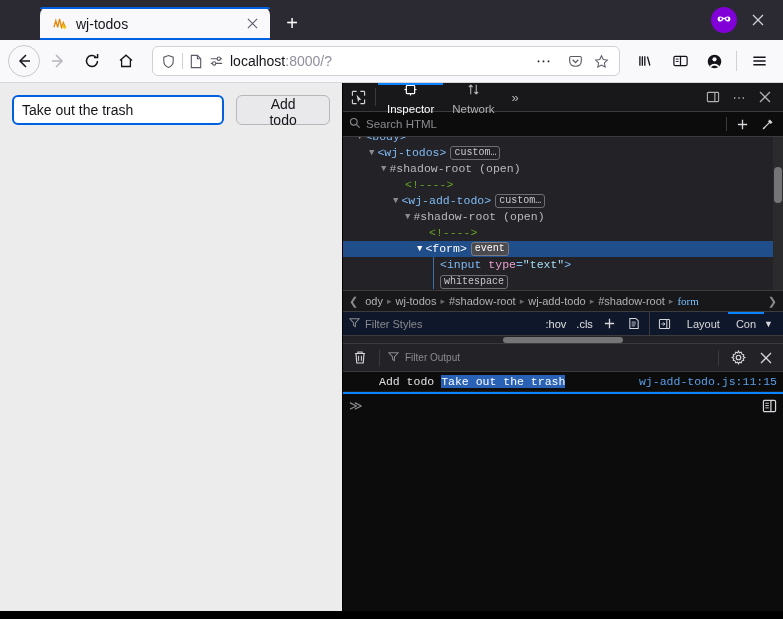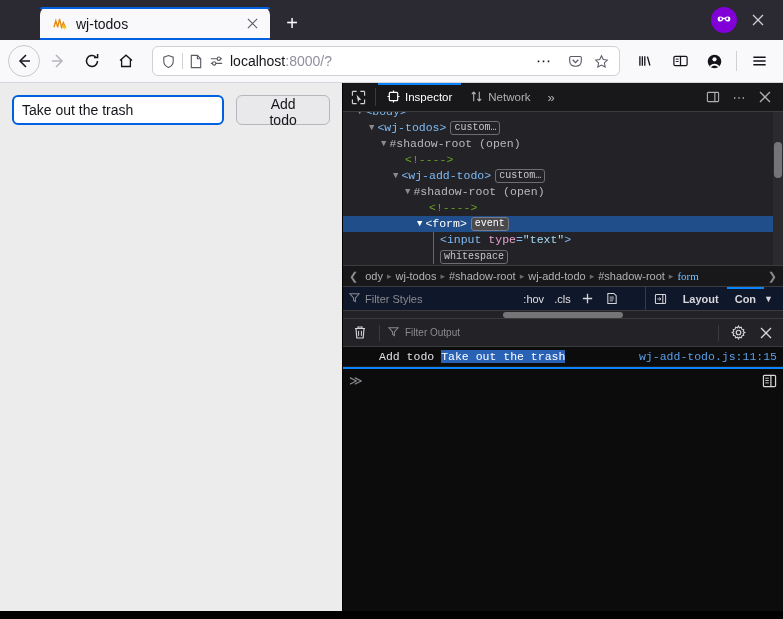--- a/index.html
+++ b/index.html
@@ -139,20 +139,21 @@
   .dt-picker {
     width: 30px; display: flex; align-items: center; justify-content: center;
     color: #d7d7db;
   }
   .dt-vsep { width: 1px; background: #3b3b3d; margin: 5px 2px; }
   .dt-tabs { display: flex; align-items: stretch; flex: 1; }
   .dt-tab {
     display: flex; align-items: center; gap: 5px;
     padding: 0 9px; font-size: 11.5px; color: #b1b1b3;
     position: relative;
+    flex-direction: column;
   }
   .dt-tab.active { color: #ffffff; }
   .dt-tab.active::before {
     content: ""; position: absolute; left: 0; right: 0; top: 0; height: 2px;
     background: #0a84ff;
   }
   .dt-chev { display: flex; align-items: center; padding: 0 8px; color: #b1b1b3; font-size: 13px; }
   .dt-right { display: flex; align-items: center; gap: 2px; padding-right: 6px; }
   .dt-iconbtn {
     width: 24px; height: 28px; display: flex; align-items: center; justify-content: center;
@@ -204,21 +205,21 @@
 
   .stylesbar {
     height: 24px; background: #0f172a; border-bottom: 1px solid #3b3b3d;
     display: flex; align-items: center; padding: 0 6px; gap: 6px;
     font-size: 11px; color: #b1b1b3;
   }
   .sb-filter { flex: 1; display: flex; align-items: center; gap: 5px; color: #8a8a8f; }
   .sb-link { font-size: 11px; color: #e0e0e3; padding: 0 2px; }
   .sb-ico { width: 18px; display: flex; align-items: center; justify-content: center; color: #d7d7db; }
   .sb-right {
-    display: flex; align-items: stretch; height: 24px; border-left: 1px solid #3b3b3d; margin-left: 18px; font-weight: bold;
+    display: flex; align-items: stretch; height: 24px; border-left: 1px solid #3b3b3d; margin-left: 0;
   }
   .sb-tab { display: flex; align-items: center; padding: 0 8px; font-size: 11px; color: #d7d7db; position: relative; }
   .sb-tab.active::before {
     content: ""; position: absolute; left: 0; right: 0; top: 0; height: 2px; background: #0a84ff;
   }
   .sb-caret { display: flex; align-items: center; padding-right: 4px; color: #d7d7db; font-size: 9px; }
 
   .styles-gap { height: 8px; background: #232327; border-bottom: 1px solid #3b3b3d; position: relative; }
   .styles-gap .hthumb { position: absolute; left: 160px; width: 120px; top: 1px; height: 6px; background: #757578; border-radius: 3px; }
 
@@ -430,20 +431,41 @@
           </div>
           <div class="dt-iconbtn">⋯</div>
           <div class="dt-iconbtn">
             <svg width="12" height="12" viewBox="0 0 12 12">
                 <path d="M1 1 L11 11 M11 1 L1 11" stroke="#b1b1b3" stroke-width="1.3" fill="none"></path>
               </svg>
           </div>
         </div>
       </div>
 
+      <div class="dt-search">
+        <span>
+          <svg width="12" height="12" viewBox="0 0 13 13">
+              <circle cx="5.2" cy="5.2" r="3.6" fill="none" stroke="#8a8a8f" stroke-width="1.2"></circle>
+              <path d="M8 8 L11.5 11.5" stroke="#8a8a8f" stroke-width="1.2"></path>
+            </svg>
+        </span>
+        <span class="dt-search-input">Search HTML</span>
+        <span class="dt-search-sep"></span>
+        <span class="dt-iconbtn" style="width:20px;height:18px;">
+          <svg width="13" height="13" viewBox="0 0 14 14">
+              <path d="M7 2 V12 M2 7 H12" stroke="#d7d7db" stroke-width="1.4"></path>
+            </svg>
+        </span>
+        <span class="dt-iconbtn" style="width:20px;height:18px;">
+          <svg width="13" height="13" viewBox="0 0 14 14">
+              <path d="M9 2 L12 5 M10.5 3.5 L5 9 L3 11.5 L2.5 11 L5 9" fill="none" stroke="#d7d7db" stroke-width="1.2"></path>
+              <path d="M8.2 2.8 L11.2 5.8" stroke="#d7d7db" stroke-width="2"></path>
+            </svg>
+        </span>
+      </div>
 
       <div class="dom-wrap">
         <div class="dom">
           <div class="dom-row" style="padding-left:14px;margin-top:-8px;">
             <span class="tw">▼</span>
               <span class="tag">&lt;body&gt;</span>
           </div>
           <div class="dom-row" style="padding-left:26px;">
             <span class="tw">▼</span>
               <span class="tag">&lt;wj-todos&gt;</span>

